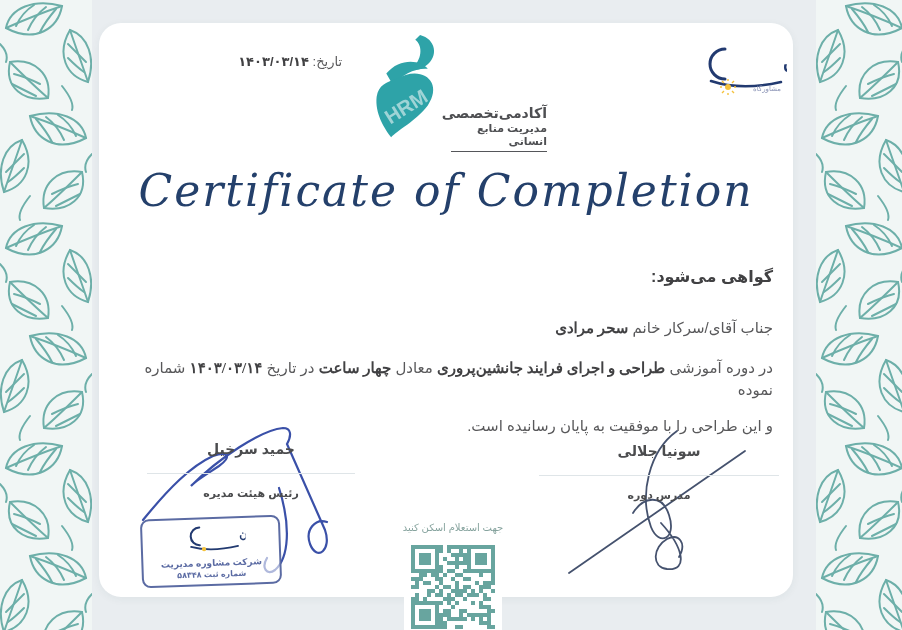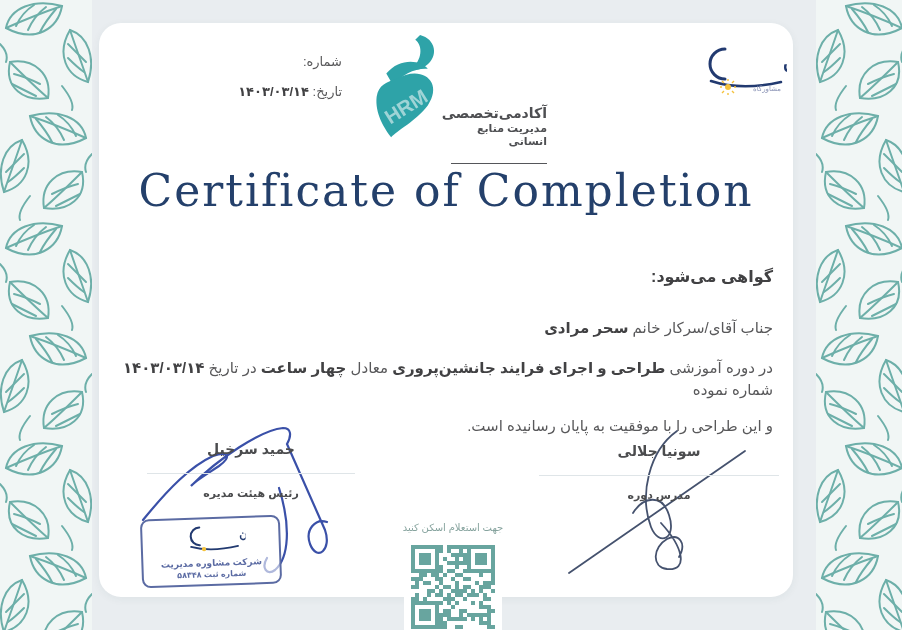--- a/index.html
+++ b/index.html
@@ -17,34 +17,34 @@
   .card{position:absolute;left:99px;top:23px;width:694px;height:574px;background:var(--c-card_bg);
         border-radius:22px;box-shadow:0 2px 8px rgba(40,60,60,.06);z-index:1;}
 
   .meta{position:absolute;left:95px;top:24px;width:148px;direction:rtl;color:var(--c-text);
         font-size:13px;line-height:30px;}
   .meta .val{font-weight:700;color:var(--c-bold_text);}
 
   .hrm-logo{position:absolute;left:268px;top:10px;display:flex;align-items:flex-start;}
   .hrm-caption{margin-top:72px;margin-left:2px;direction:rtl;text-align:right;color:#4e4f52;width:96px;}
   .hrm-caption .l1{font-size:14px;font-weight:700;letter-spacing:.5px;}
-  .hrm-caption .l2{font-size:11px;font-weight:700;border-bottom:1.5px solid #55565a;padding-bottom:15px;margin-top:1px;}
+  .hrm-caption .l2{font-size:11px;font-weight:700;border-bottom:1.5px solid #55565a;padding-bottom:3px;margin-top:1px;}
 
   .brand-logo{position:absolute;right:6px;top:18px;width:92px;height:58px;}
 
   .title{position:absolute;left:0;top:142px;width:100%;text-align:center;
-         font-family:"DejaVu Serif","Liberation Serif",serif;
+         font-family:"DejaVu Serif","Liberation Serif",serif;font-style:italic;
          font-size:44px;letter-spacing:2px;color:var(--c-navy);font-weight:400;}
 
   .body-text{position:absolute;left:20px;right:20px;top:243px;direction:rtl;color:var(--c-text);
              font-size:15px;line-height:22px;}
   .certify{font-weight:700;font-size:16px;color:var(--c-bold_text);margin-bottom:29px;}
   .recipient{margin-bottom:18px;}
   .line1{margin-bottom:14px;}
-  .body-text b{font-weight:700;color:var(--c-bold_text);}
+  .body-text b{font-weight:700;color:var(--c-bold_text);font-family:Liberation Serif, serif;}
 
   .sig-block{position:absolute;text-align:center;direction:rtl;color:#4b4c4e;}
   .sig-right{left:440px;top:420px;width:240px;text-align:center;}
   .sig-left{left:48px;top:418px;width:208px;}
   .sig-name{font-weight:700;font-size:14px;}
   .sig-rule{border:none;border-top:1px solid #dfe5e8;margin:16px 0 13px 0;}
   .sig-title{font-weight:700;font-size:11px;}
   .scribble{position:absolute;pointer-events:none;}
   .scribble.left{left:30px;top:395px;}
   .scribble.right{left:450px;top:400px;}
@@ -101,23 +101,20 @@
       <use href="#leafT" transform="translate(0,220)"></use>
       <use href="#leafT" transform="translate(92,330) scale(-1,1)"></use>
       <use href="#leafT" transform="translate(0,440)"></use>
       <use href="#leafT" transform="translate(92,550) scale(-1,1)"></use>
     </svg>
   </div>
 
   <div class="card">
 
     <div class="meta">
-      <div>
-        <span>شماره:</span>
-      </div>
       <div>
         <span>تاریخ:</span>
         <span class="val">۱۴۰۳/۰۳/۱۴</span>
       </div>
     </div>
 
     <div class="hrm-logo">
       <svg width="82" height="112" viewBox="0 0 85 112" xmlns="http://www.w3.org/2000/svg">
         <g style="fill:var(--c-logo_teal)">
           <path d="M55,0 C71,4 75,22 61,32 C56,36 50,37 47,34 C56,27 59,12 50,5 Z"></path>

